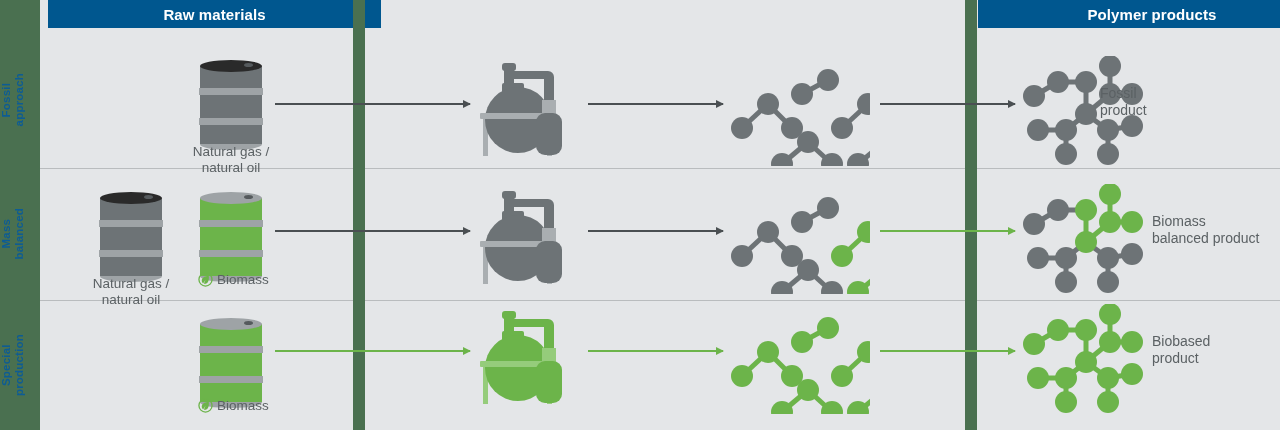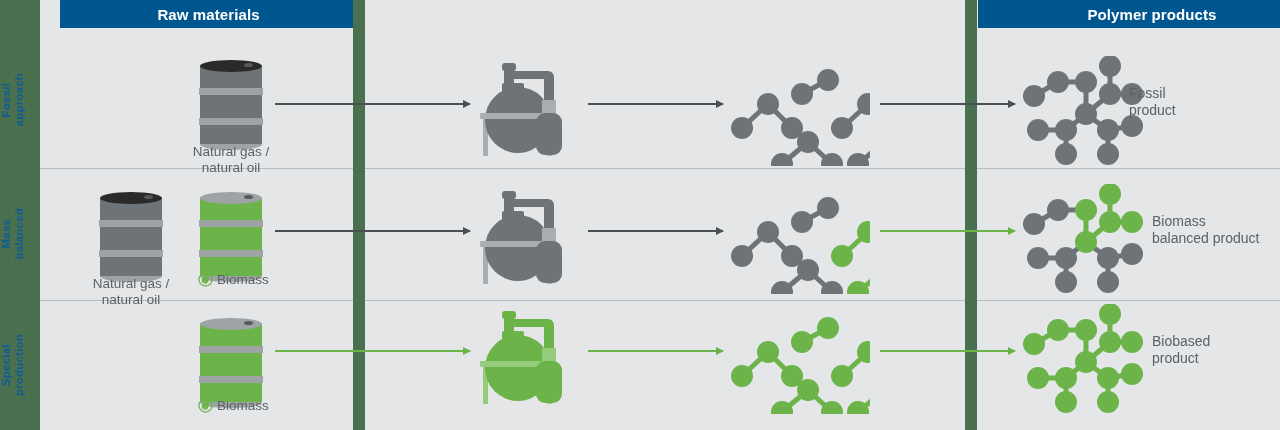--- a/index.html
+++ b/index.html
@@ -40,21 +40,21 @@
   
   .hdr {
     position:absolute; top:0; height:28px;
     background:#00578f;
     color:#ffffff;
     font-weight:bold;
     font-size:15px;
     display:flex; align-items:center; justify-content:center;
     letter-spacing:0.1px;
   }
-  #hdr-raw  { left:60px;  width:297px; }
+  #hdr-raw  { left:48px;  width:333px; }
   #hdr-chem { left:365px; width:600px; }
   #hdr-poly { left:978px; width:348px; }
 
   
   .divider {
     position:absolute; top:0; width:12px; height:430px;
     background:#4a7050;
   }
   #divider-1 { left:353px; }
   #divider-2 { left:965px; }
@@ -275,21 +275,21 @@
           <circle cx="20" cy="74" r="11"></circle>
           <circle cx="48" cy="74" r="11"></circle>
           <circle cx="48" cy="98" r="11"></circle>
           <circle cx="90" cy="74" r="11"></circle>
           <circle cx="90" cy="98" r="11"></circle>
           <circle cx="114" cy="70" r="11"></circle>
         </g>
       </svg>
     </div>
 
-    <div class="prod-label" style="left:1129px; top:57px;">Fossil
+    <div class="prod-label" style="left:1100px; top:57px;">Fossil
 product</div>
   </div>
 
   <div id="row-1" class="row">
 
     <div class="barrel" style="left:100px; top:24px; width:62px; height:90px;">
       <div class="barrel-foot" style="background:#9ea3a6;"></div>
       <div class="barrel-body" style="background:#6d7376;"></div>
       <div class="barrel-band" style="background:#9ea3a6; top:28px;"></div>
       <div class="barrel-band" style="background:#9ea3a6; top:58px;"></div>

